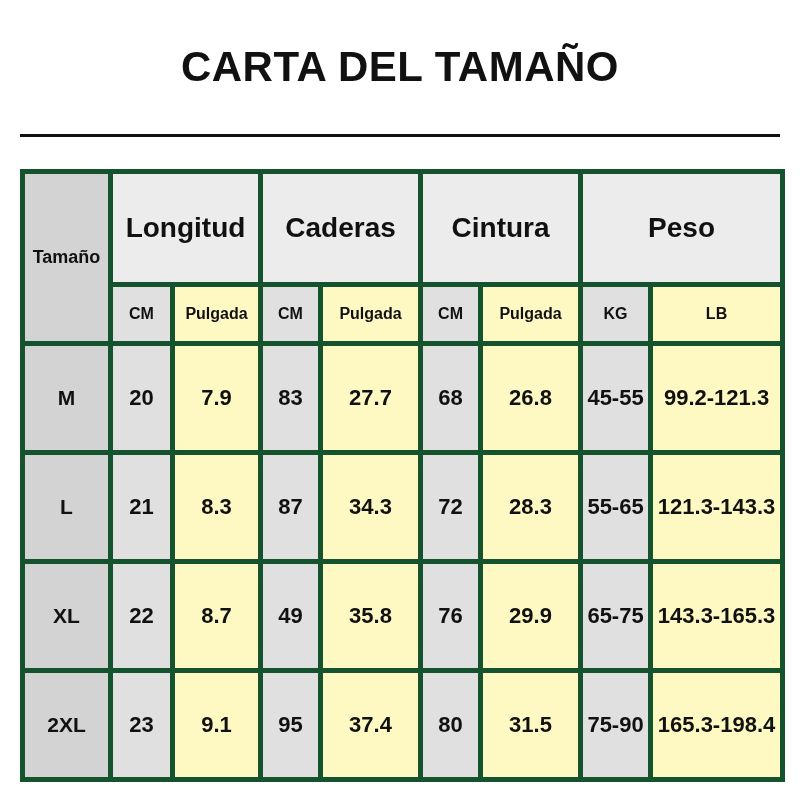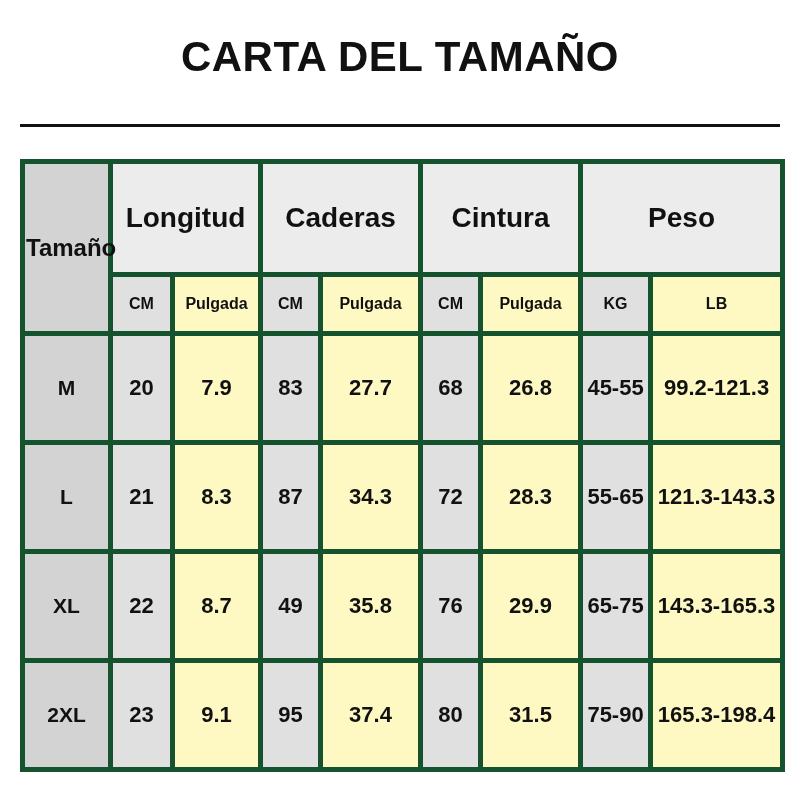--- a/index.html
+++ b/index.html
@@ -19,21 +19,21 @@
     width: 800px;
     height: 800px;
     box-sizing: border-box;
   }
   .title {
     text-align: center;
     font-size: 42px;
     font-weight: bold;
     letter-spacing: 0.5px;
     color: #111111;
-    padding-top: 34px;
+    padding-top: 44px;
     line-height: 1.1;
   }
   .rule {
     height: 3px;
     background: #111111;
     margin: 44px 20px 0 20px;
   }
   .table-wrap {
     margin: 32px 20px 0 20px;
   }
@@ -64,21 +64,21 @@
   .g-dark { background: #d3d3d3; }
   .g-mid  { background: #e0e0e0; }
   .g-light{ background: #ececec; }
   .g-pale { background: #fef9c3; margin-left: 44px; }
 
   .head-group {
     height: 106px;
     font-size: 28px;
   }
   .head-group.small {
-    font-size: 24px;
+    font-size: 18px;
   }
   .head-unit {
     height: 52px;
     font-size: 16px;
   }
   .body-row td {
     height: 102px;
     font-size: 22px;
     font-weight: bold;
   }

